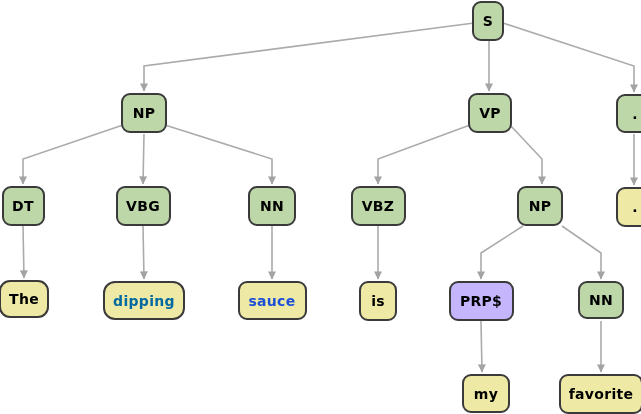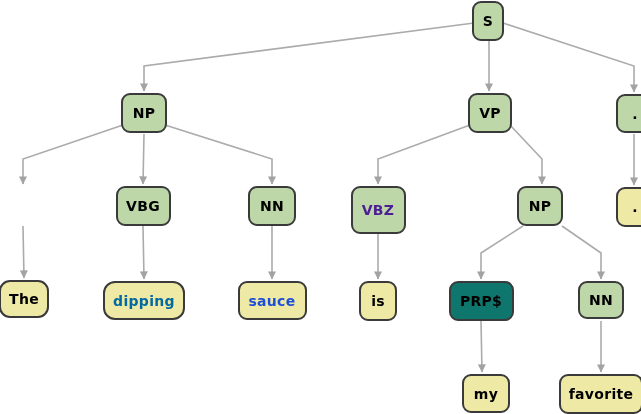--- a/index.html
+++ b/index.html
@@ -67,26 +67,27 @@
       <polyline points="378,226 378,279" fill="none" stroke="#ababab" stroke-width="1.6" marker-end="url(#arrow)"></polyline>
       <polyline points="523,226 481,253 481,279" fill="none" stroke="#ababab" stroke-width="1.6" marker-end="url(#arrow)"></polyline>
       <polyline points="562,226 601,253 601,279" fill="none" stroke="#ababab" stroke-width="1.6" marker-end="url(#arrow)"></polyline>
       <polyline points="481,321 482,372" fill="none" stroke="#ababab" stroke-width="1.6" marker-end="url(#arrow)"></polyline>
       <polyline points="601,321 601,372" fill="none" stroke="#ababab" stroke-width="1.6" marker-end="url(#arrow)"></polyline>
     </svg>
 <div class="tree-node phrase" style="left: 472px; top: 1px; width: 32px; height: 40px; background: rgb(189, 215, 168); border-color: rgb(58, 58, 58); color: rgb(0, 0, 0);">S</div>
     <div class="tree-node phrase" style="left: 121px; top: 93px; width: 46px; height: 40px; background: rgb(189, 215, 168); border-color: rgb(58, 58, 58); color: rgb(0, 0, 0);">NP</div>
     <div class="tree-node phrase" style="left: 468px; top: 93px; width: 44px; height: 40px; background: rgb(189, 215, 168); border-color: rgb(58, 58, 58); color: rgb(0, 0, 0);">VP</div>
     <div class="tree-node phrase" style="left: 616px; top: 94px; width: 38px; height: 39px; background: rgb(189, 215, 168); border-color: rgb(58, 58, 58); color: rgb(0, 0, 0);">.</div>
+    <div class="tree-node phrase" style="left: 1.5px; top: 186px; width: 43px; height: 40px; background: rgb(189, 215, 168); border-color: rgb(58, 58, 58); color: rgb(0, 0, 0);">DT</div>
     <div class="tree-node phrase" style="left: 115.5px; top: 186px; width: 55px; height: 40px; background: rgb(189, 215, 168); border-color: rgb(58, 58, 58); color: rgb(0, 0, 0);">VBG</div>
     <div class="tree-node phrase" style="left: 248px; top: 186px; width: 48px; height: 40px; background: rgb(189, 215, 168); border-color: rgb(58, 58, 58); color: rgb(0, 0, 0);">NN</div>
-    <div class="tree-node phrase" style="left: 350.5px; top: 186px; width: 55px; height: 48px; background: rgb(189, 215, 168); border-color: rgb(58, 58, 58); color: #4c1d95;">VBZ</div>
+    <div class="tree-node phrase" style="left: 350.5px; top: 186px; width: 55px; height: 40px; background: rgb(189, 215, 168); border-color: rgb(58, 58, 58); color: #000000;">VBZ</div>
     <div class="tree-node phrase" style="left: 517px; top: 186px; width: 46px; height: 40px; background: rgb(189, 215, 168); border-color: rgb(58, 58, 58); color: rgb(0, 0, 0);">NP</div>
     <div class="tree-node word" style="left: 616px; top: 187px; width: 38px; height: 40px; background: rgb(238, 233, 165); border-color: rgb(58, 58, 58); color: rgb(0, 0, 0);">.</div>
     <div class="tree-node word" style="left: -1px; top: 280px; width: 50px; height: 38px; background: rgb(238, 233, 165); border-color: rgb(58, 58, 58); color: rgb(0, 0, 0); border-radius: 11px;">The</div>
     <div class="tree-node word" style="left: 103px; top: 281px; width: 82px; height: 39px; background: rgb(238, 233, 165); border-color: rgb(58, 58, 58); color: #0369a1; border-radius: 12px;">dipping</div>
     <div class="tree-node word" style="left: 237.5px; top: 281px; width: 69px; height: 39px; background: rgb(238, 233, 165); border-color: rgb(58, 58, 58); color: #1d4ed8;">sauce</div>
     <div class="tree-node word" style="left: 359px; top: 281px; width: 38px; height: 40px; background: rgb(238, 233, 165); border-color: rgb(58, 58, 58); color: rgb(0, 0, 0);">is</div>
-    <div class="tree-node phrase" style="left: 448.5px; top: 281px; width: 65px; height: 40px; background: #0f766e; border-color: rgb(58, 58, 58); color: rgb(0, 0, 0);">PRP$</div>
+    <div class="tree-node phrase" style="left: 448.5px; top: 281px; width: 65px; height: 40px; background: #c4b5fd; border-color: rgb(58, 58, 58); color: rgb(0, 0, 0);">PRP$</div>
     <div class="tree-node phrase" style="left: 578px; top: 281px; width: 46px; height: 38px; background: rgb(189, 215, 168); border-color: rgb(58, 58, 58); color: rgb(0, 0, 0);">NN</div>
     <div class="tree-node word" style="left: 462px; top: 374px; width: 48px; height: 39px; background: rgb(238, 233, 165); border-color: rgb(58, 58, 58); color: rgb(0, 0, 0);">my</div>
     <div class="tree-node word" style="left: 559px; top: 374px; width: 84px; height: 40px; background: rgb(238, 233, 165); border-color: rgb(58, 58, 58); color: rgb(0, 0, 0);">favorite</div>
   </div>
 
 </body></html>

